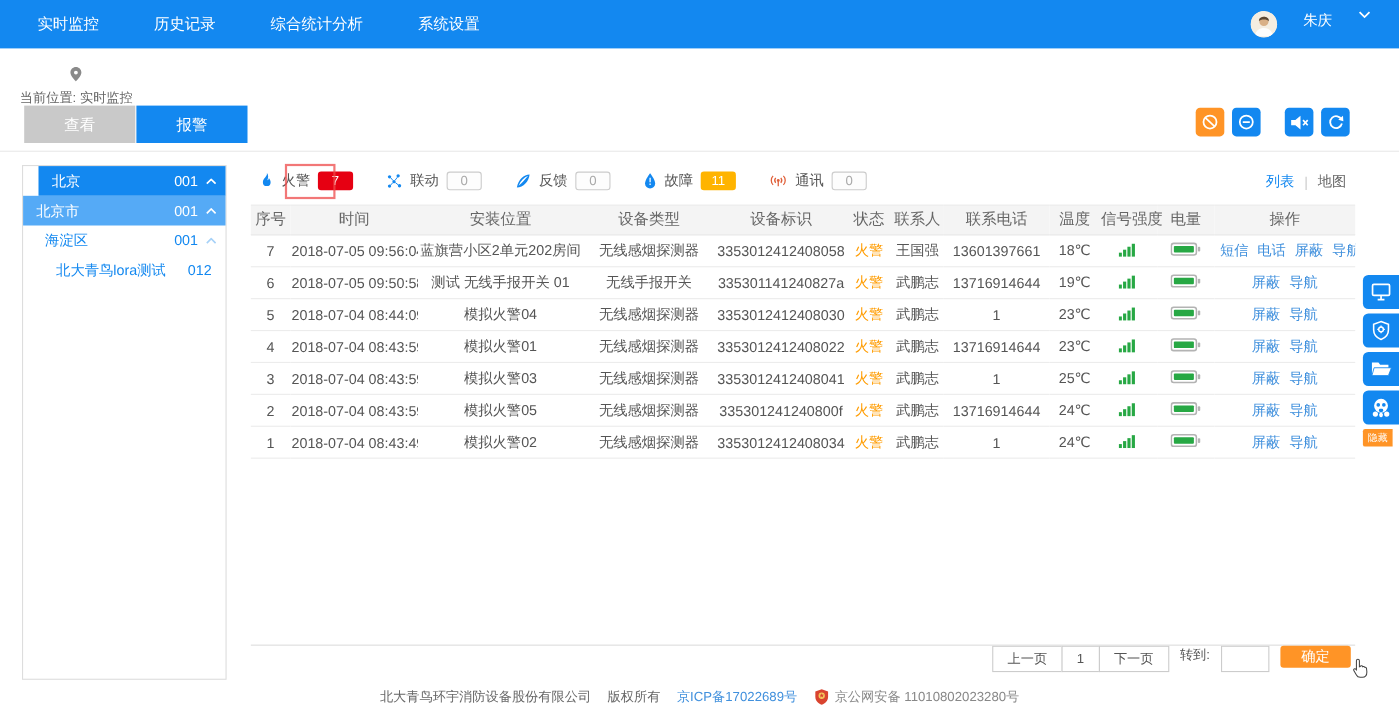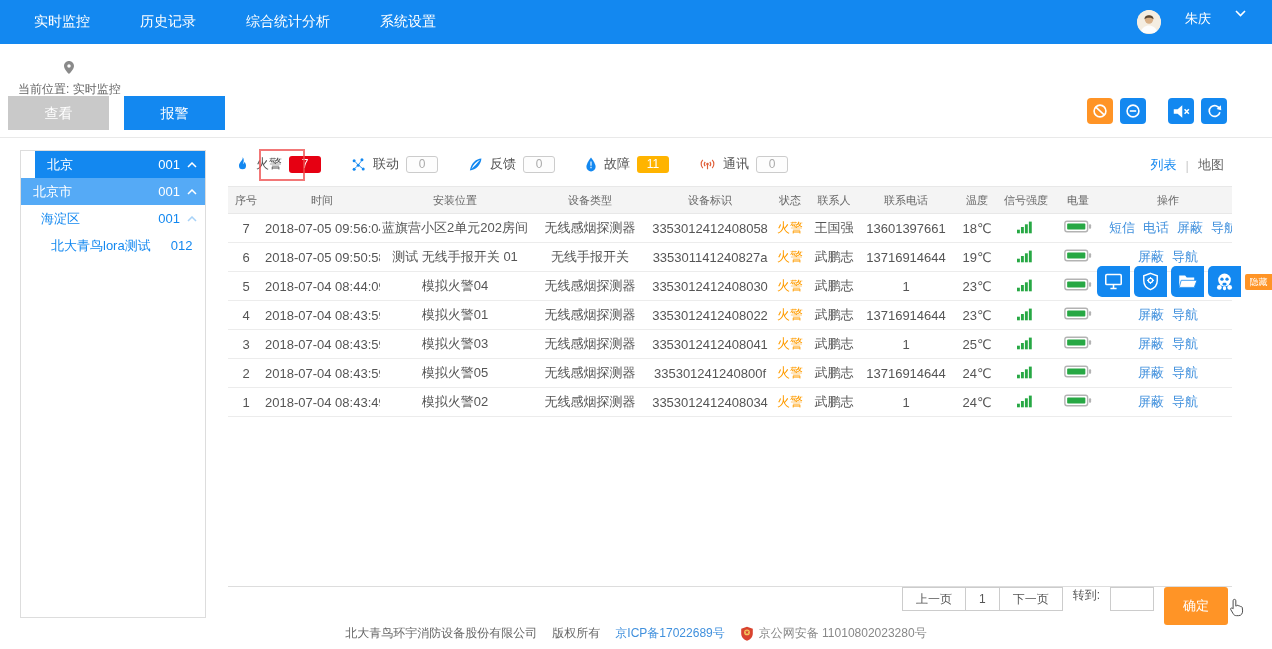--- a/index.html
+++ b/index.html
@@ -21,21 +21,21 @@
   .brand-sub{font-size:8px;margin-top:3px;opacity:.95;letter-spacing:.2px;}
   .nav{display:flex;gap:50px;margin-left:34px;font-size:14px;}
   .nav-item{cursor:pointer;}
   .user{margin-left:auto;margin-right:26px;display:flex;align-items:flex-start;gap:24px;font-size:13px;cursor:pointer;}
   .avatar{width:24px;height:24px;border-radius:50%;overflow:hidden;background:#f4ede1;display:flex;}
   
   .breadcrumb{position:absolute;top:60px;left:18px;display:flex;align-items:center;gap:6px;color:#666;font-size:12px;flex-direction:column;}
   
   .tabstrip{position:absolute;top:96px;left:0;width:1272px;height:42px;border-bottom:1px solid #e9e9e9;}
   .tab{position:absolute;top:0;width:101px;height:34px;line-height:34px;text-align:center;color:#fff;font-size:14px;cursor:pointer;}
-  .tab-view{left:8px;background:#c9c9c9;text-align:center;}
+  .tab-view{left:22px;background:#c9c9c9;text-align:center;}
   .tab-alarm{left:124px;background:var(--primary);}
   .location-path{position:absolute;left:238px;top:12px;color:var(--primary);font-size:14px;}
   .quick-btns{position:absolute;top:2px;left:1087px;display:flex;align-items:center;}
   .qbtn{width:26px;height:26px;border-radius:4px;background:var(--primary);display:flex;align-items:center;justify-content:center;cursor:pointer;}
   .qbtn.orange{background:var(--orange);}
   .qbtn+.qbtn{margin-left:7px;}
   .qbtn.gap{margin-left:22px;}
   
   .tree{position:absolute;left:20px;top:150px;width:186px;height:468px;border:1px solid #ddd;background:#fff;}
   .tree-item{height:27px;display:flex;align-items:center;padding:0 8px 0 12px;font-size:13px;cursor:pointer;}
@@ -55,36 +55,36 @@
   .badge-red{background:var(--red);color:#fff;}
   .badge-amber{background:var(--amber);color:#fff;}
   .badge-gray{border:1px solid #ccc;color:#aaa;background:#fdfdfd;line-height:15px;}
   .annotation-box{position:absolute;left:31px;top:1px;width:46px;height:32px;border:2px solid rgba(237,74,74,.75);pointer-events:none;}
   .view-switch{position:absolute;right:8px;top:8px;font-size:13px;color:#999;display:flex;gap:9px;align-items:center;}
   .view-switch .active{color:var(--primary);cursor:pointer;}
   .view-switch .muted{color:#666;cursor:pointer;}
   .vs-divider{color:#ccc;}
   
   table{border-collapse:collapse;width:1004px;table-layout:fixed;margin-top:6px;}
-  thead th{background:#f4f4f4;color:#666;font-weight:normal;height:27px;font-size:11px;
+  thead th{background:#f4f4f4;color:#666;font-weight:normal;height:27px;font-size:14px;
     border-top:1px solid #e8e8e8;border-bottom:1px solid #e8e8e8;white-space:nowrap;}
   tbody td{height:29px;text-align:center;font-size:13px;color:#555;border-bottom:1px solid #ececec;
     white-space:nowrap;overflow:hidden;}
   .status-cell{color:var(--status);}
   .op-link{color:var(--link);margin:16px 4px;cursor:pointer;}
   
   .pagination{position:absolute;bottom:0;left:0;width:1004px;height:32px;border-top:1px solid #ddd;
     display:flex;align-items:flex-start;justify-content:flex-end;gap:10px;padding-right:4px;font-size:12px;color:#555;}
   .page-group{display:flex;}
   .page-cell{border:1px solid #ccc;height:24px;line-height:22px;padding:0 13px;margin-left:-1px;background:#fff;cursor:pointer;}
   .goto-input{width:44px;height:24px;border:1px solid #ccc;outline:none;font-size:12px;padding:0 4px;}
-  .confirm-btn{background:var(--orange);color:#fff;border:none;border-radius:3px;height:38px;
+  .confirm-btn{background:var(--orange);color:#fff;border:none;border-radius:3px;height:20px;
     padding:0 19px;font-size:13px;cursor:pointer;font-family:inherit;}
   
-  .side-toolbar{position:absolute;right:0;top:266px;display:flex;flex-direction:row;gap:4px;align-items:center;}
+  .side-toolbar{position:absolute;right:0;top:250px;display:flex;flex-direction:column;gap:4px;align-items:flex-start;}
   .tool-btn{width:33px;height:31px;background:var(--primary);border-radius:5px 0 0 5px;
     display:flex;align-items:center;justify-content:center;cursor:pointer;}
   .hide-tag{width:27px;height:16px;background:var(--orange);color:#fff;font-size:9px;line-height:16px;
     text-align:center;border-radius:2px 0 0 2px;cursor:pointer;}
   
   .footer{position:absolute;bottom:7px;left:0;width:1272px;display:flex;justify-content:center;
     align-items:center;gap:15px;color:#666;font-size:12px;}
   .footer .icp{color:var(--link);cursor:pointer;}
   .footer .gov{display:flex;align-items:center;gap:5px;color:#888;}
   

